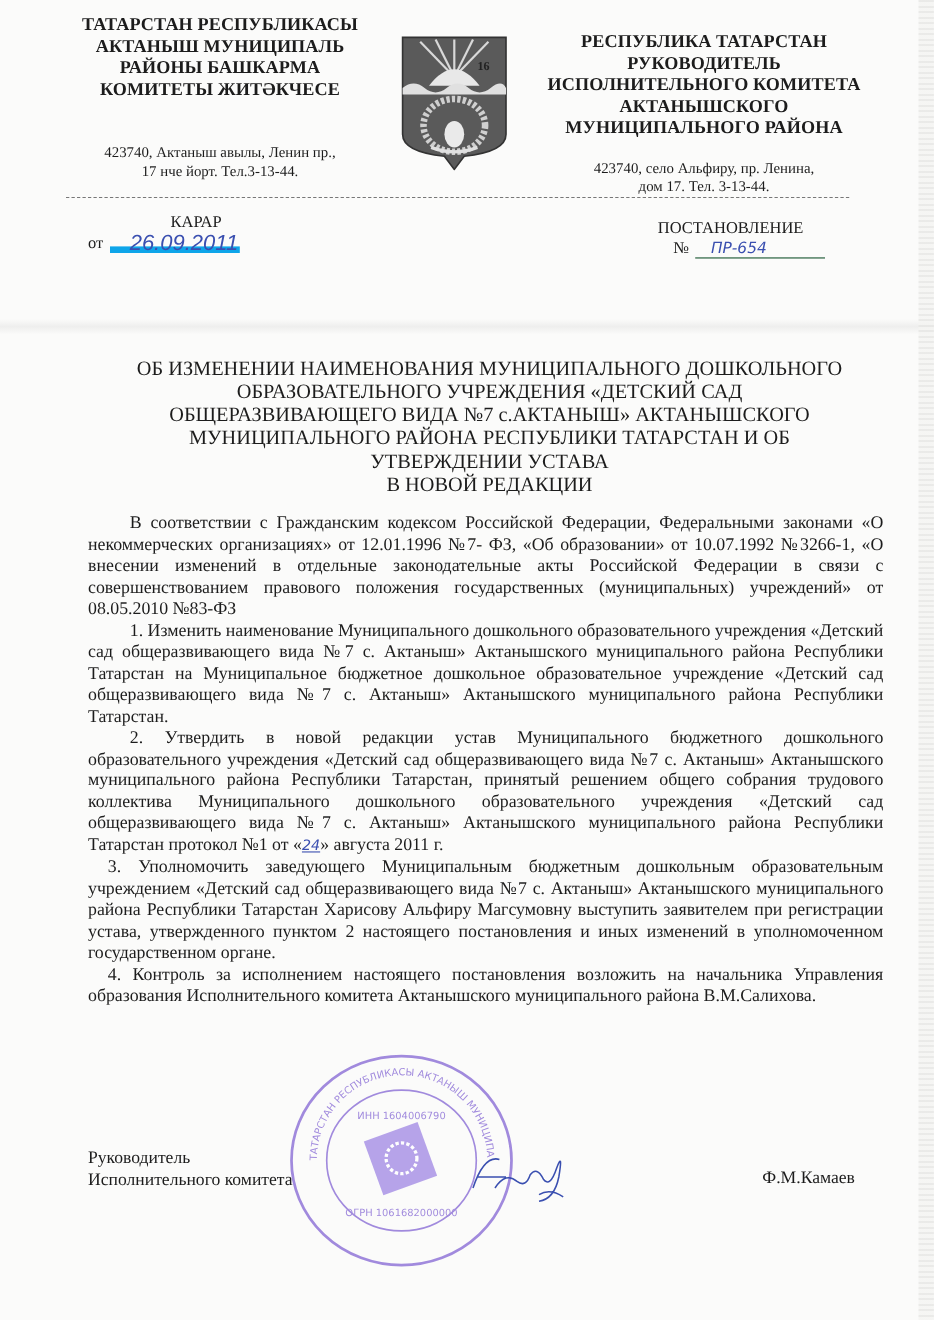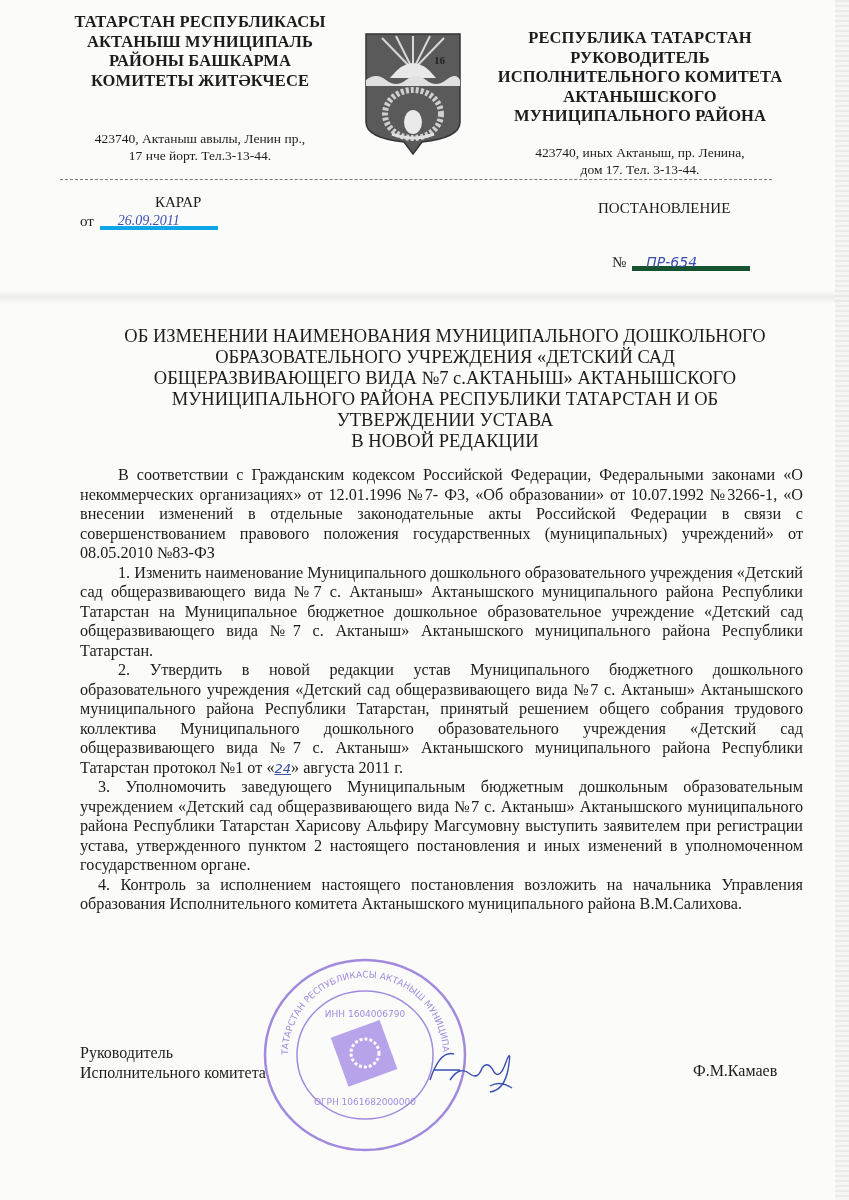--- a/index.html
+++ b/index.html
@@ -33,30 +33,30 @@
     .emblem {
       position: absolute; left: 362px; top: 30px; width: 102px; height: 125px;
     }
     .hdr-rule {
       position: absolute; left: 60px; top: 179px; width: 712px; height: 0;
       border-top: 1px dashed #777;
     }
     .karar { position: absolute; left: 120px; top: 194px; font-size: 15px; margin-left: 35px; }
     .date-row { position: absolute; left: 80px; top: 213px; font-size: 15px; display: flex; align-items: center; }
     .date-field {
-      display: inline-block; width: 118px; margin-left: 6px; border-bottom: 4px solid #0ea5e9;
-      font-family: Liberation Serif, serif; font-style: italic; color: #3a4fb0;
-      font-size: 14px; padding-left: 18px; box-sizing: border-box; height: 17px; line-height: 16px;
+      display: inline-block; width: 118px; margin-left: 6px; border-bottom: 6px solid #0ea5e9;
+      font-family: Liberation Sans, sans-serif; font-style: italic; color: #3a4fb0;
+      font-size: 20px; padding-left: 18px; box-sizing: border-box; height: 17px; line-height: 16px;
     }
     .postanov { position: absolute; left: 598px; top: 200px; font-size: 15px; }
     .num-row { position: absolute; left: 612px; top: 218px; font-size: 15px; display: flex; align-items: flex-end; }
     .num-field {
-      display: inline-block; width: 118px; margin-left: 6px; border-bottom: 5px solid #14532d;
+      display: inline-block; width: 118px; margin-left: 6px; border-bottom: 1px solid #14532d;
       font-family: "DejaVu Sans", sans-serif; font-style: italic; color: #3a4fb0;
-      font-size: 14px; padding-left: 14px; box-sizing: border-box; height: 17px; line-height: 16px; margin-top: 36px;
+      font-size: 14px; padding-left: 14px; box-sizing: border-box; height: 17px; line-height: 16px;
     }
     .doc-title {
       position: absolute; left: 60px; top: 326px; width: 770px; text-align: center;
       font-weight: normal; font-size: 18.5px; line-height: 21px;
     }
     .body-text {
       position: absolute; left: 80px; top: 466px; width: 723px;
       font-size: 16.2px; line-height: 19.5px; text-align: justify;
     }
     .body-text p { margin: 0; text-indent: 38px; }
@@ -111,21 +111,21 @@
 
   <div class="hdr-right">
     <div class="hdr-title">
       <div>РЕСПУБЛИКА ТАТАРСТАН</div>
       <div>РУКОВОДИТЕЛЬ</div>
       <div>ИСПОЛНИТЕЛЬНОГО КОМИТЕТА</div>
       <div>АКТАНЫШСКОГО</div>
       <div>МУНИЦИПАЛЬНОГО  РАЙОНА</div>
     </div>
     <div class="hdr-addr">
-      <div>423740, иных Актаныш, пр. Ленина,</div>
+      <div>423740, село Альфиру, пр. Ленина,</div>
       <div>дом 17. Тел. 3-13-44.</div>
     </div>
   </div>
 
   <div class="hdr-rule"></div>
 
   <div class="karar">КАРАР</div>
   <div class="date-row">
     <span>от</span>
     <span class="date-field">26.09.2011</span>

